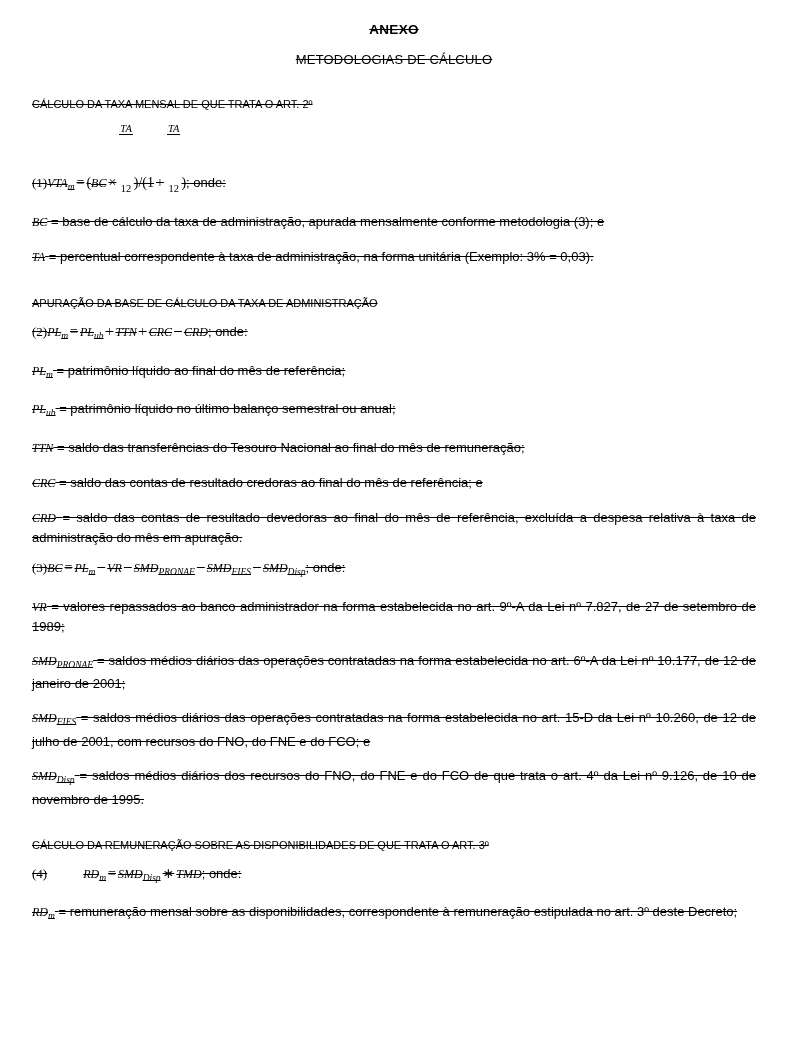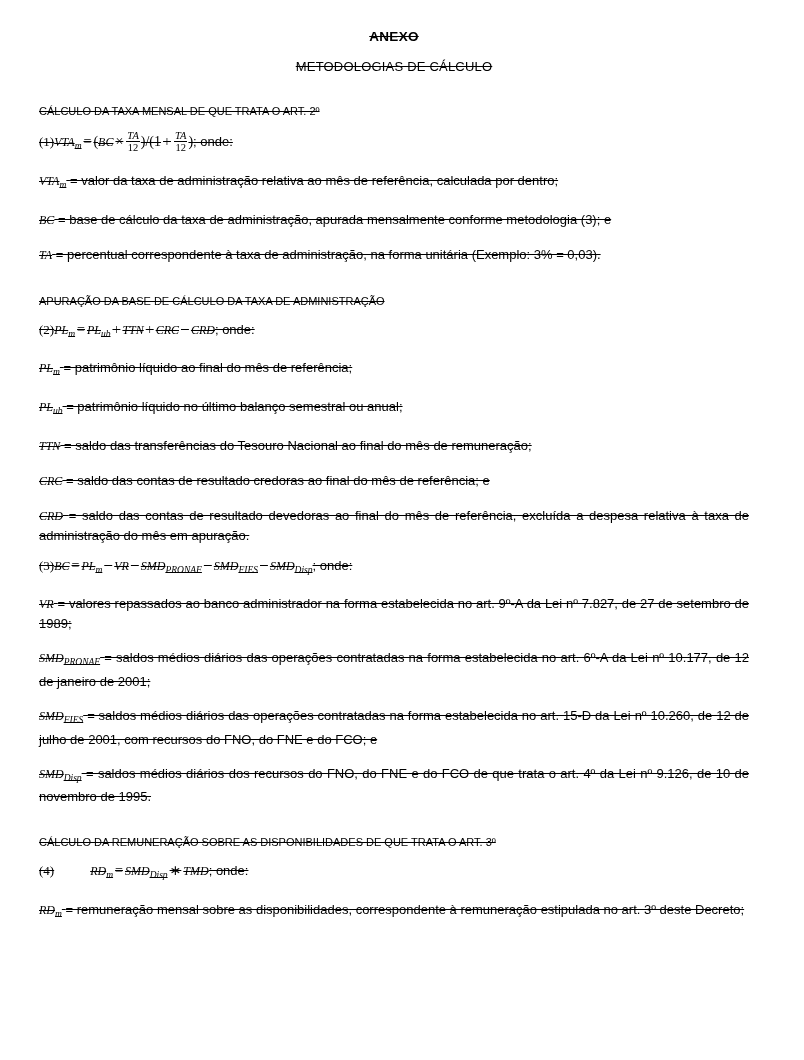--- a/index.html
+++ b/index.html
@@ -10,21 +10,21 @@
   body {
     width: 804px;
     min-height: 1060px;
     font-family: "Liberation Sans", sans-serif;
     color: #000000;
   }
   .page {
     position: relative;
     width: 804px;
     min-height: 1060px;
-    padding: 15px;
+    padding: 8px;
     box-sizing: border-box;
   }
   .inner {
     padding: 8px 40px 10px 24px;
   }
   .center {
     text-align: center;
   }
   .title {
     font-size: 13.5px;
@@ -97,20 +97,21 @@
   }
   .frac .num {
     display: block;
     border-bottom: 1px solid #000;
     padding: 0 1px;
   }
   .frac .den {
     display: block;
     font-style: normal;
     padding: 0 1px;
+    margin-top: 48px;
   }
   .eqnum {
     font-family: "Liberation Serif", serif;
     font-size: 13px;
   }
   .indent-eq {
     display: inline-block;
     width: 36px;
   }
 </style>
@@ -127,23 +128,20 @@
     <div class="center">
       <span class="subtitle">METODOLOGIAS DE CÁLCULO</span>
     </div>
 
     <div class="section-head">CÁLCULO DA TAXA MENSAL DE QUE TRATA O ART. 2º</div>
 
     <div class="para tight">
       <span class="eqnum">(1)</span><span class="mi">VTA</span><span class="sub">m</span><span class="op">=</span><span class="mn">(</span><span class="mi">BC</span><span class="op">×</span><span class="frac"><span class="num">TA</span><span class="den">12</span></span><span class="mn">)/(1</span><span class="op">+</span><span class="frac"><span class="num">TA</span><span class="den">12</span></span><span class="mn">)</span>; onde:
     </div>
 
-    <div class="para">
-      <span class="mi">VTA</span><span class="sub">m</span> <span>= valor da taxa de administração relativa ao mês de referência, calculada por dentro;</span>
-    </div>
     <div class="para">
       <span class="mi">BC</span> <span>= base de cálculo da taxa de administração, apurada mensalmente conforme metodologia (3); e</span>
     </div>
     <div class="para">
       <span class="mi">TA</span> <span>= percentual correspondente à taxa de administração, na forma unitária (Exemplo: 3% = 0,03).</span>
     </div>
 
     <div class="section-head">APURAÇÃO DA BASE DE CÁLCULO DA TAXA DE ADMINISTRAÇÃO</div>
 
     <div class="para tight">

